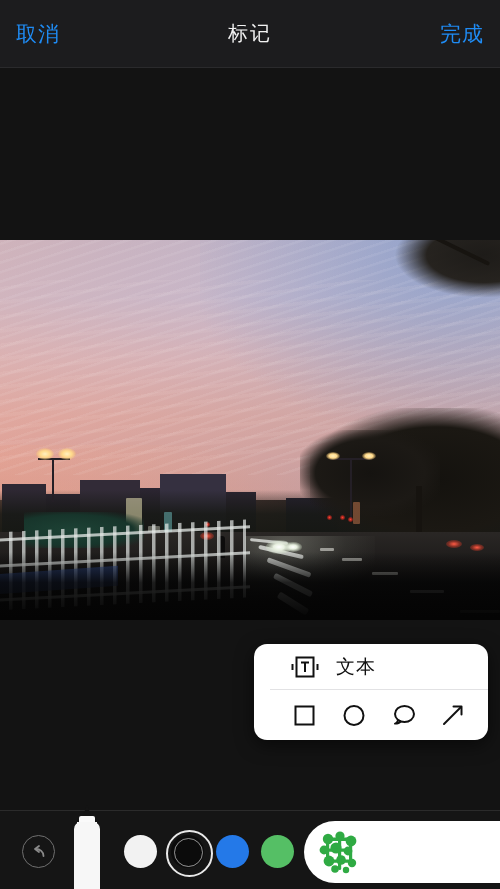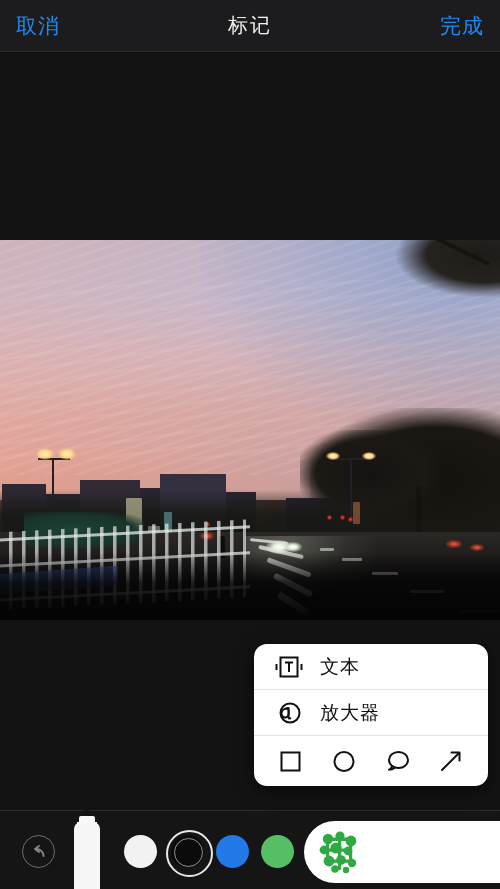--- a/index.html
+++ b/index.html
@@ -3,21 +3,21 @@
 <meta charset="utf-8">
 <style>
   * { margin:0; padding:0; box-sizing:border-box; }
   html,body { width:500px; height:889px; overflow:hidden; background:#000; }
   body { font-family:"Liberation Sans","DejaVu Sans",sans-serif; -webkit-font-smoothing:antialiased; }
 
   #app { position:relative; width:500px; height:889px; background:#141414; overflow:hidden; }
 
   
   .navbar {
-    position:absolute; left:0; top:0; width:500px; height:52px;
+    position:absolute; left:0; top:0; width:500px; height:68px;
     background:#1c1c1e;
     display:flex; align-items:center; justify-content:space-between;
     padding:0 16px;
     border-bottom:1px solid #2a2a2c;
     z-index:30;
   }
   .nav-btn { font-size:21px; color:#1f8cf5; letter-spacing:1px; line-height:1; cursor:pointer; }
   .nav-title { font-size:20px; color:#f2f2f2; letter-spacing:2px; font-weight:400; }
 
   
@@ -156,21 +156,21 @@
 
   
   .popup {
     position:absolute; left:254px; top:644px; width:234px;
     background:#ffffff; border-radius:13px;
     box-shadow:0 5px 18px rgba(0,0,0,0.55);
     overflow:hidden; z-index:40;
   }
   .popup-row {
     display:flex; align-items:center; height:46px; padding-left:18px;
-    border-bottom:1px solid #e2e2e4; cursor:pointer;
+    border-bottom:1px solid #e2e2e4; cursor:pointer;margin-left:16px;
   }
   .popup-row:last-child { border-bottom:none; }
   .popup-icon { width:34px; height:30px; flex:0 0 34px; display:flex; align-items:center; justify-content:center; }
   .popup-label { font-size:19px; color:#111; margin-left:14px; letter-spacing:1px; }
   .shape-row {
     display:flex; align-items:center; justify-content:space-around;
     height:50px; padding:0 10px; border-bottom:none;
   }
   .shape-btn { width:34px; height:34px; display:flex; align-items:center; justify-content:center; cursor:pointer; }
 
@@ -332,31 +332,20 @@
         <svg width="28" height="26" viewBox="0 0 28 26">
           <rect x="5.5" y="3.5" width="17" height="19" fill="none" stroke="#111" stroke-width="2"></rect>
           <path d="M10 8.5 H18 M14 8.5 V18" stroke="#111" stroke-width="2" fill="none"></path>
           <path d="M1.5 10 V16 M26.5 10 V16" stroke="#111" stroke-width="2"></path>
         </svg>
       </div>
       <div class="popup-label">文本</div>
     </div>
 
 
-    <div class="popup-row">
-      <div class="popup-icon">
-        <svg width="30" height="26" viewBox="0 0 30 26">
-          <circle cx="16" cy="13" r="9.5" fill="none" stroke="#111" stroke-width="2"></circle>
-          <path d="M13.5 8.5 C9.5 8.5 7.5 11 7.5 13.5 C7.5 16.5 10 18.2 12.5 17.2 C14.5 16.4 15 13.5 14.6 10.5
-                   C14.3 8.2 13 7.5 12 8.5" stroke="#111" stroke-width="2" fill="none" stroke-linecap="round"></path>
-          <path d="M14.6 8 V17.5 C14.6 18.6 15.6 18.9 16.4 18.3" stroke="#111" stroke-width="2" fill="none" stroke-linecap="round"></path>
-        </svg>
-      </div>
-      <div class="popup-label">放大器</div>
-    </div>
 
     <div class="popup-row shape-row">
       <div class="shape-btn">
         <svg width="26" height="26" viewBox="0 0 26 26">
           <rect x="3.5" y="4.5" width="18" height="18" fill="none" stroke="#111" stroke-width="2"></rect>
         </svg>
       </div>
       <div class="shape-btn">
         <svg width="26" height="26" viewBox="0 0 26 26">
           <circle cx="13" cy="13.5" r="9.5" fill="none" stroke="#111" stroke-width="2"></circle>

